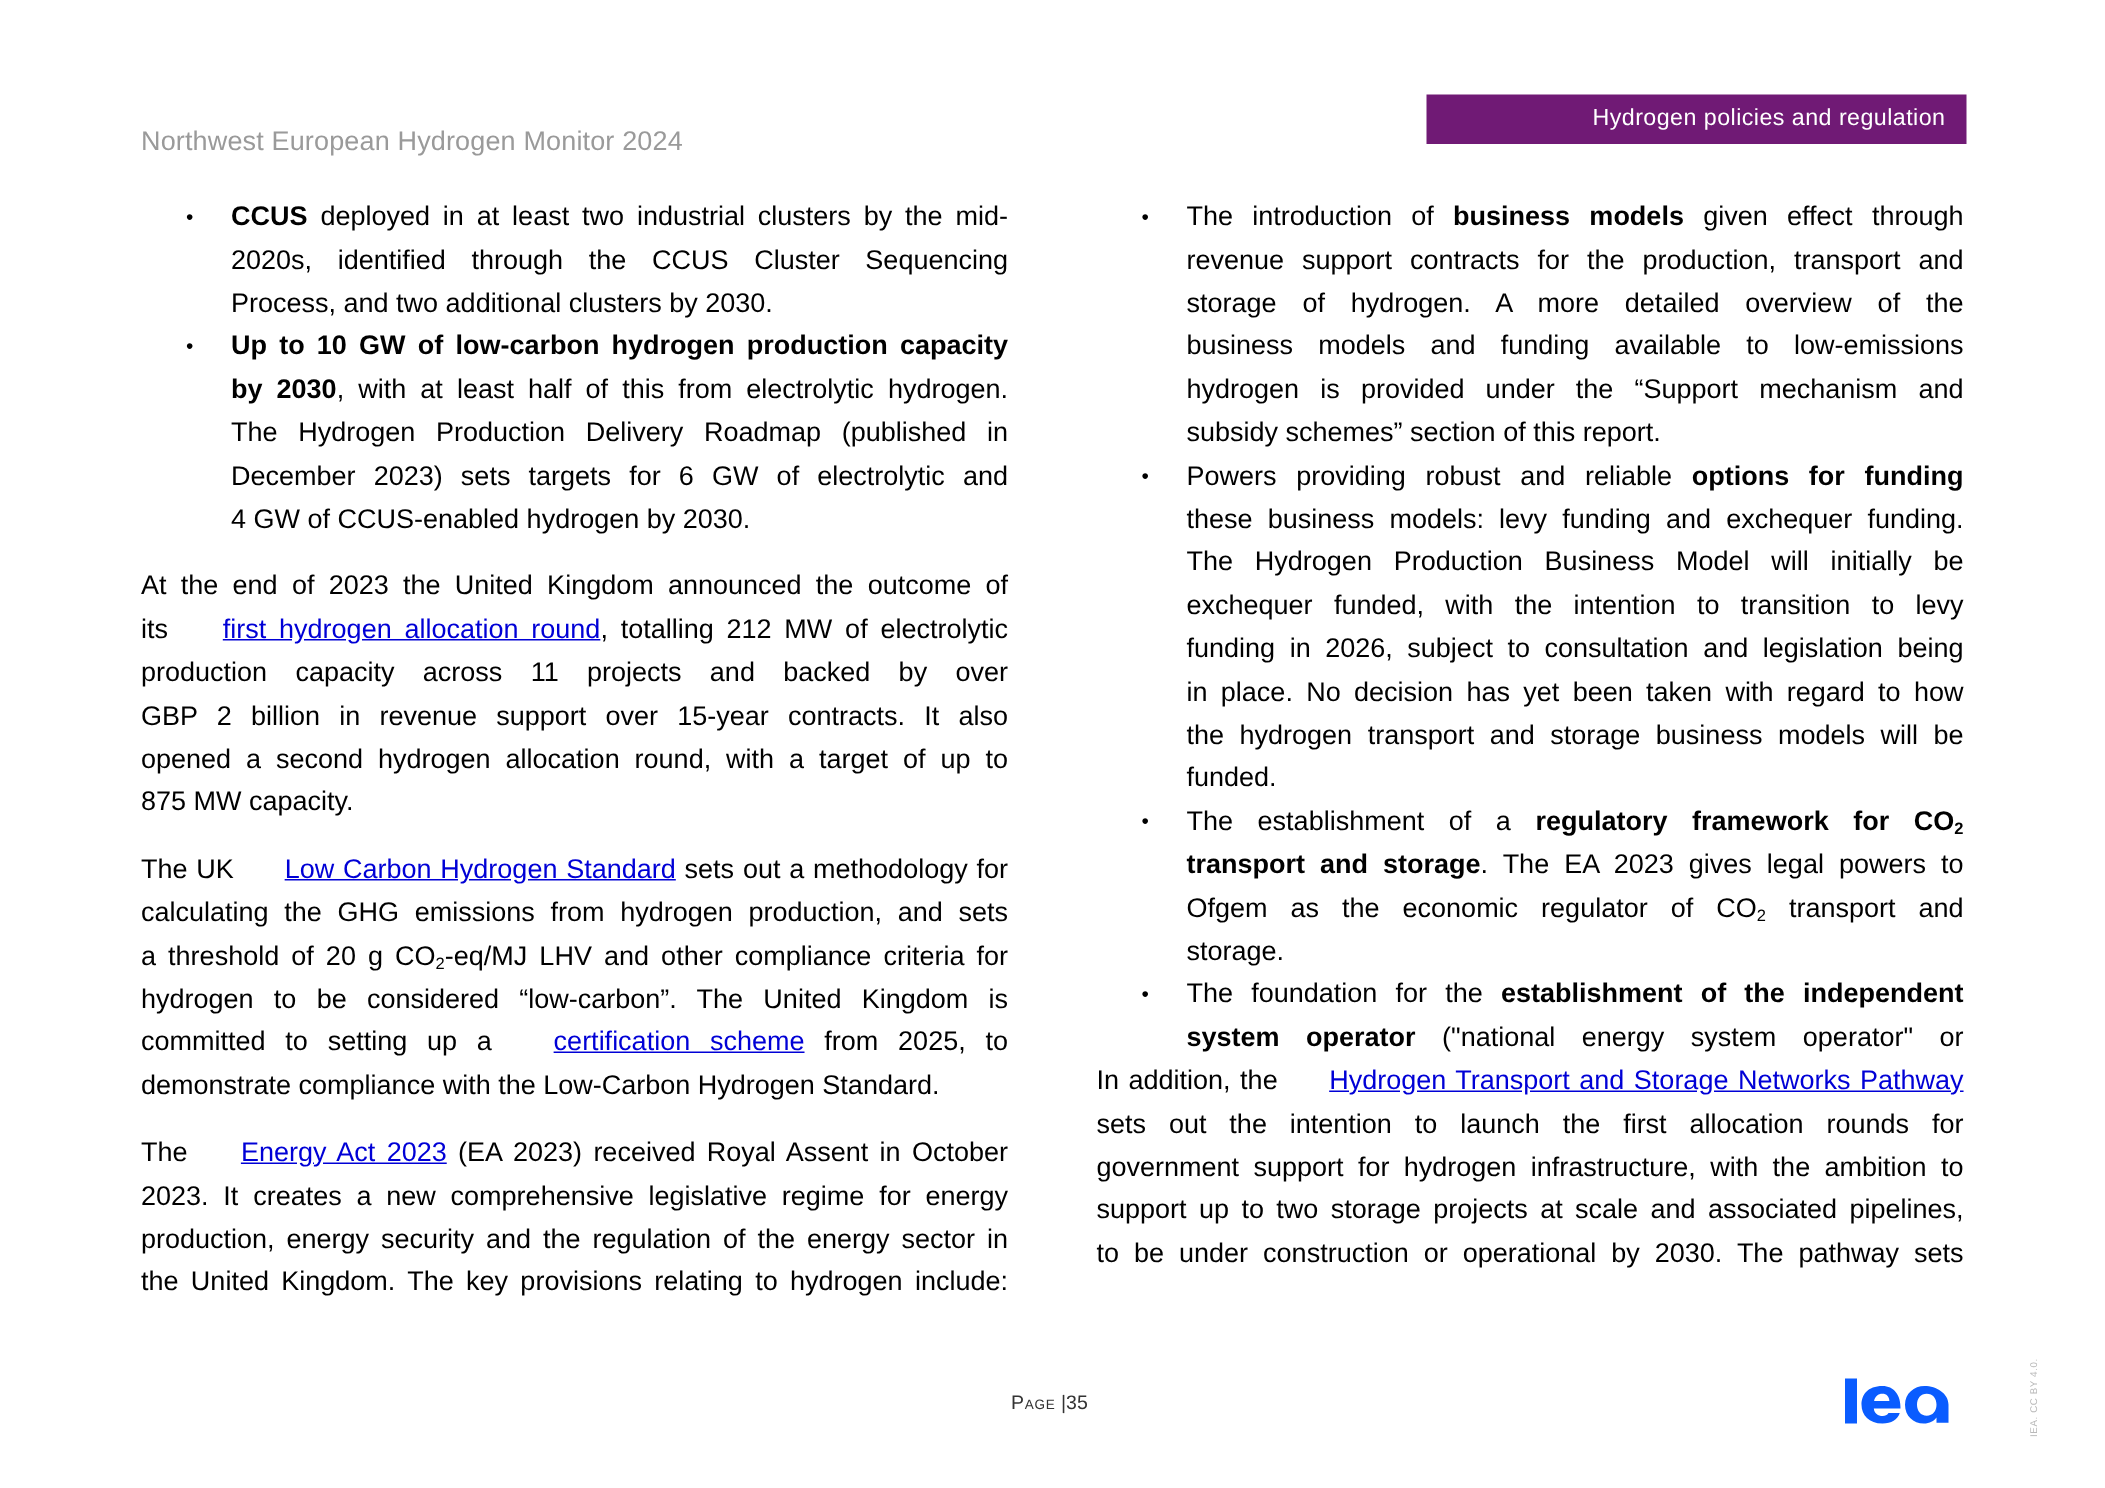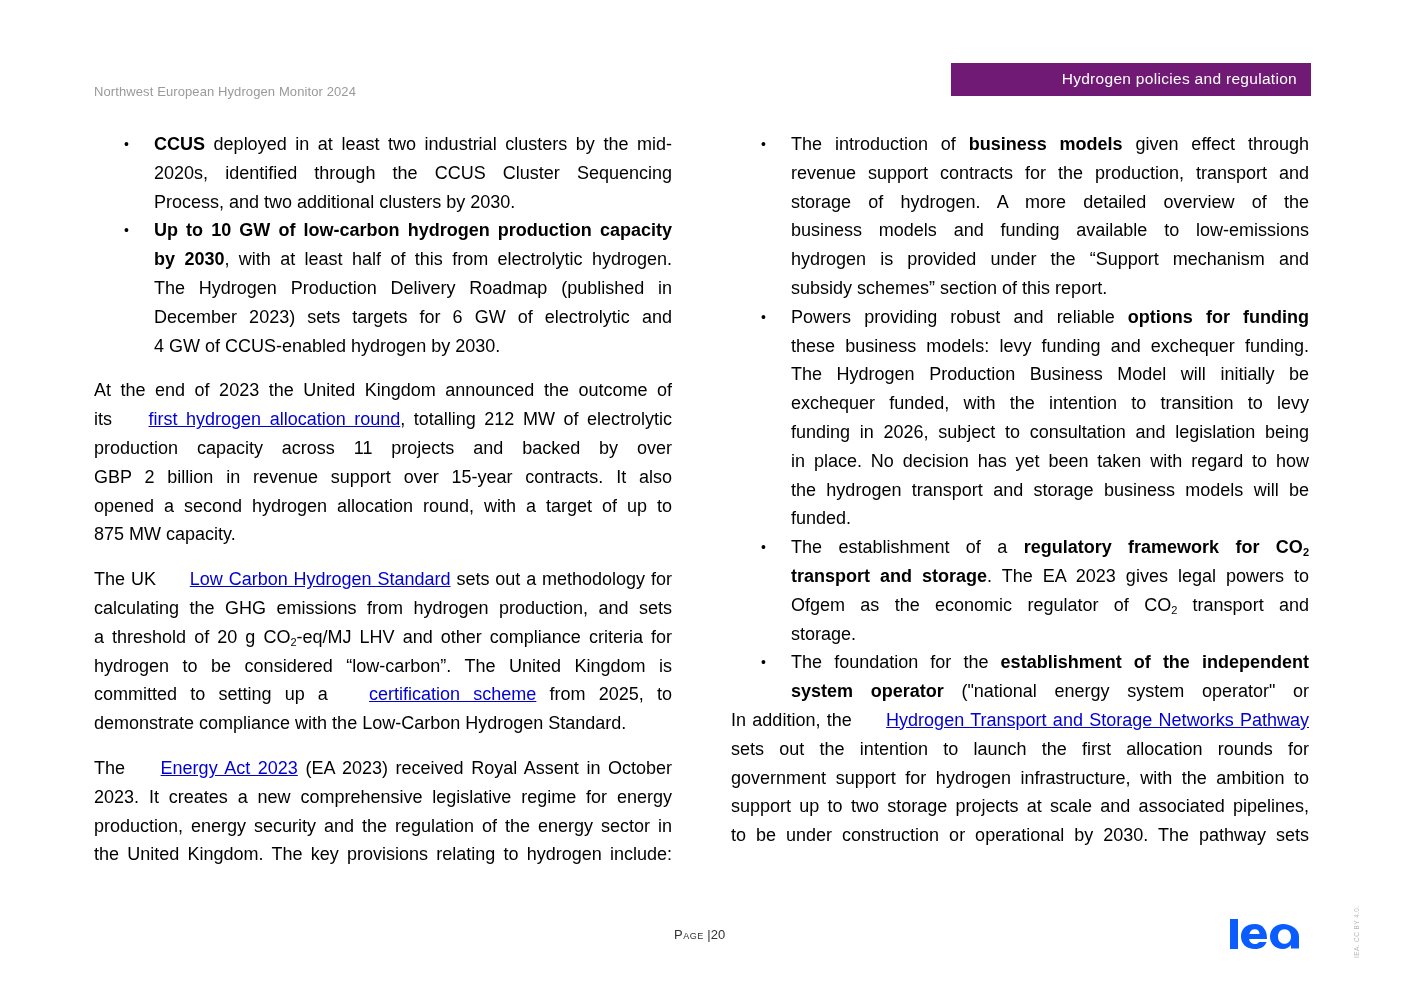--- a/index.html
+++ b/index.html
@@ -1,18 +1,18 @@
 <!DOCTYPE html>
 <html><head>
 <meta charset="utf-8">
 <style>
   html, body { margin: 0; padding: 0; background: #ffffff; }
   body { width: 1403px; height: 992px; position: relative; overflow: hidden;
          font-family: "Liberation Sans", sans-serif; color: #000; }
-  .running-head { position: absolute; left: 94px; top: 84px; font-size: 13px; color: #9a9a9a; letter-spacing: 0.1px; }
+  .running-head { position: absolute; left: 94px; top: 84px; font-size: 18px; color: #9a9a9a; letter-spacing: 0.1px; }
   .section-band { position: absolute; left: 951px; top: 63px; width: 360px; height: 33px; background: #701a75; }
   .section-band span { position: absolute; right: 14px; top: 7px; font-size: 15.5px; color: #ffffff; letter-spacing: 0.3px; }
   .col { position: absolute; top: 130px; font-size: 18px; }
   .col-left { left: 94px; width: 578px; }
   .col-right { left: 731px; width: 578px; }
   .ln { height: 28.8px; line-height: 28.8px; white-space: nowrap; text-align: justify; text-align-last: justify; }
   .ln.last { text-align-last: left; }
   .para { margin-bottom: 16px; }
   .bullet-item { position: relative; }
   .bullet-left { padding-left: 60px; }
@@ -121,21 +121,21 @@
     <div class="ln"><span>In addition, the </span><a class="lnk">Hydrogen Transport and Storage Networks Pathway</a></div>
     <div class="ln"><span>sets out the intention to launch the first allocation rounds for</span></div>
     <div class="ln"><span>government support for hydrogen infrastructure, with the ambition to</span></div>
     <div class="ln"><span>support up to two storage projects at scale and associated pipelines,</span></div>
     <div class="ln"><span>to be under construction or operational by 2030. The pathway sets</span></div>
   </div>
 </div>
 
 <div class="page-num">
   <span class="sc">Page</span>
-  <span>|</span><span>20</span>
+  <span>|</span><span>35</span>
 </div>
 
 <div class="iea-logo">
   <svg width="82" height="38" viewBox="0 0 82 38">
     <rect x="2" y="4" width="8" height="30" fill="#0a5cff"></rect>
     <path d="M27 9 C17 9 13 15 13 21.5 C13 28.5 18 34 27 34 C33 34 37 31.5 38.5 27 L31 27 C30 28.5 28.8 29 27.2 29 C24 29 21.5 27.3 21.2 24 L39 24 C39.3 15 34.5 9 27 9 Z M21.4 19 C22 16 24 14.2 26.9 14.2 C29.8 14.2 31.4 16 31.6 19 Z" fill="#0a5cff"></path>
     <path d="M55 9 C48 9 42 14 42 21.5 C42 29 47.5 34 54.5 34 C58.5 34 61.3 32.3 63 30 L63 33.5 L71 33.5 L71 21.5 C71 14 63 9 55 9 Z M56.5 28.8 C52.5 28.8 50 25.7 50 21.5 C50 17.3 52.5 14.2 56.5 14.2 C60.5 14.2 63 17.3 63 21.5 C63 25.7 60.5 28.8 56.5 28.8 Z" fill="#0a5cff"></path>
   </svg>
 </div>
 

